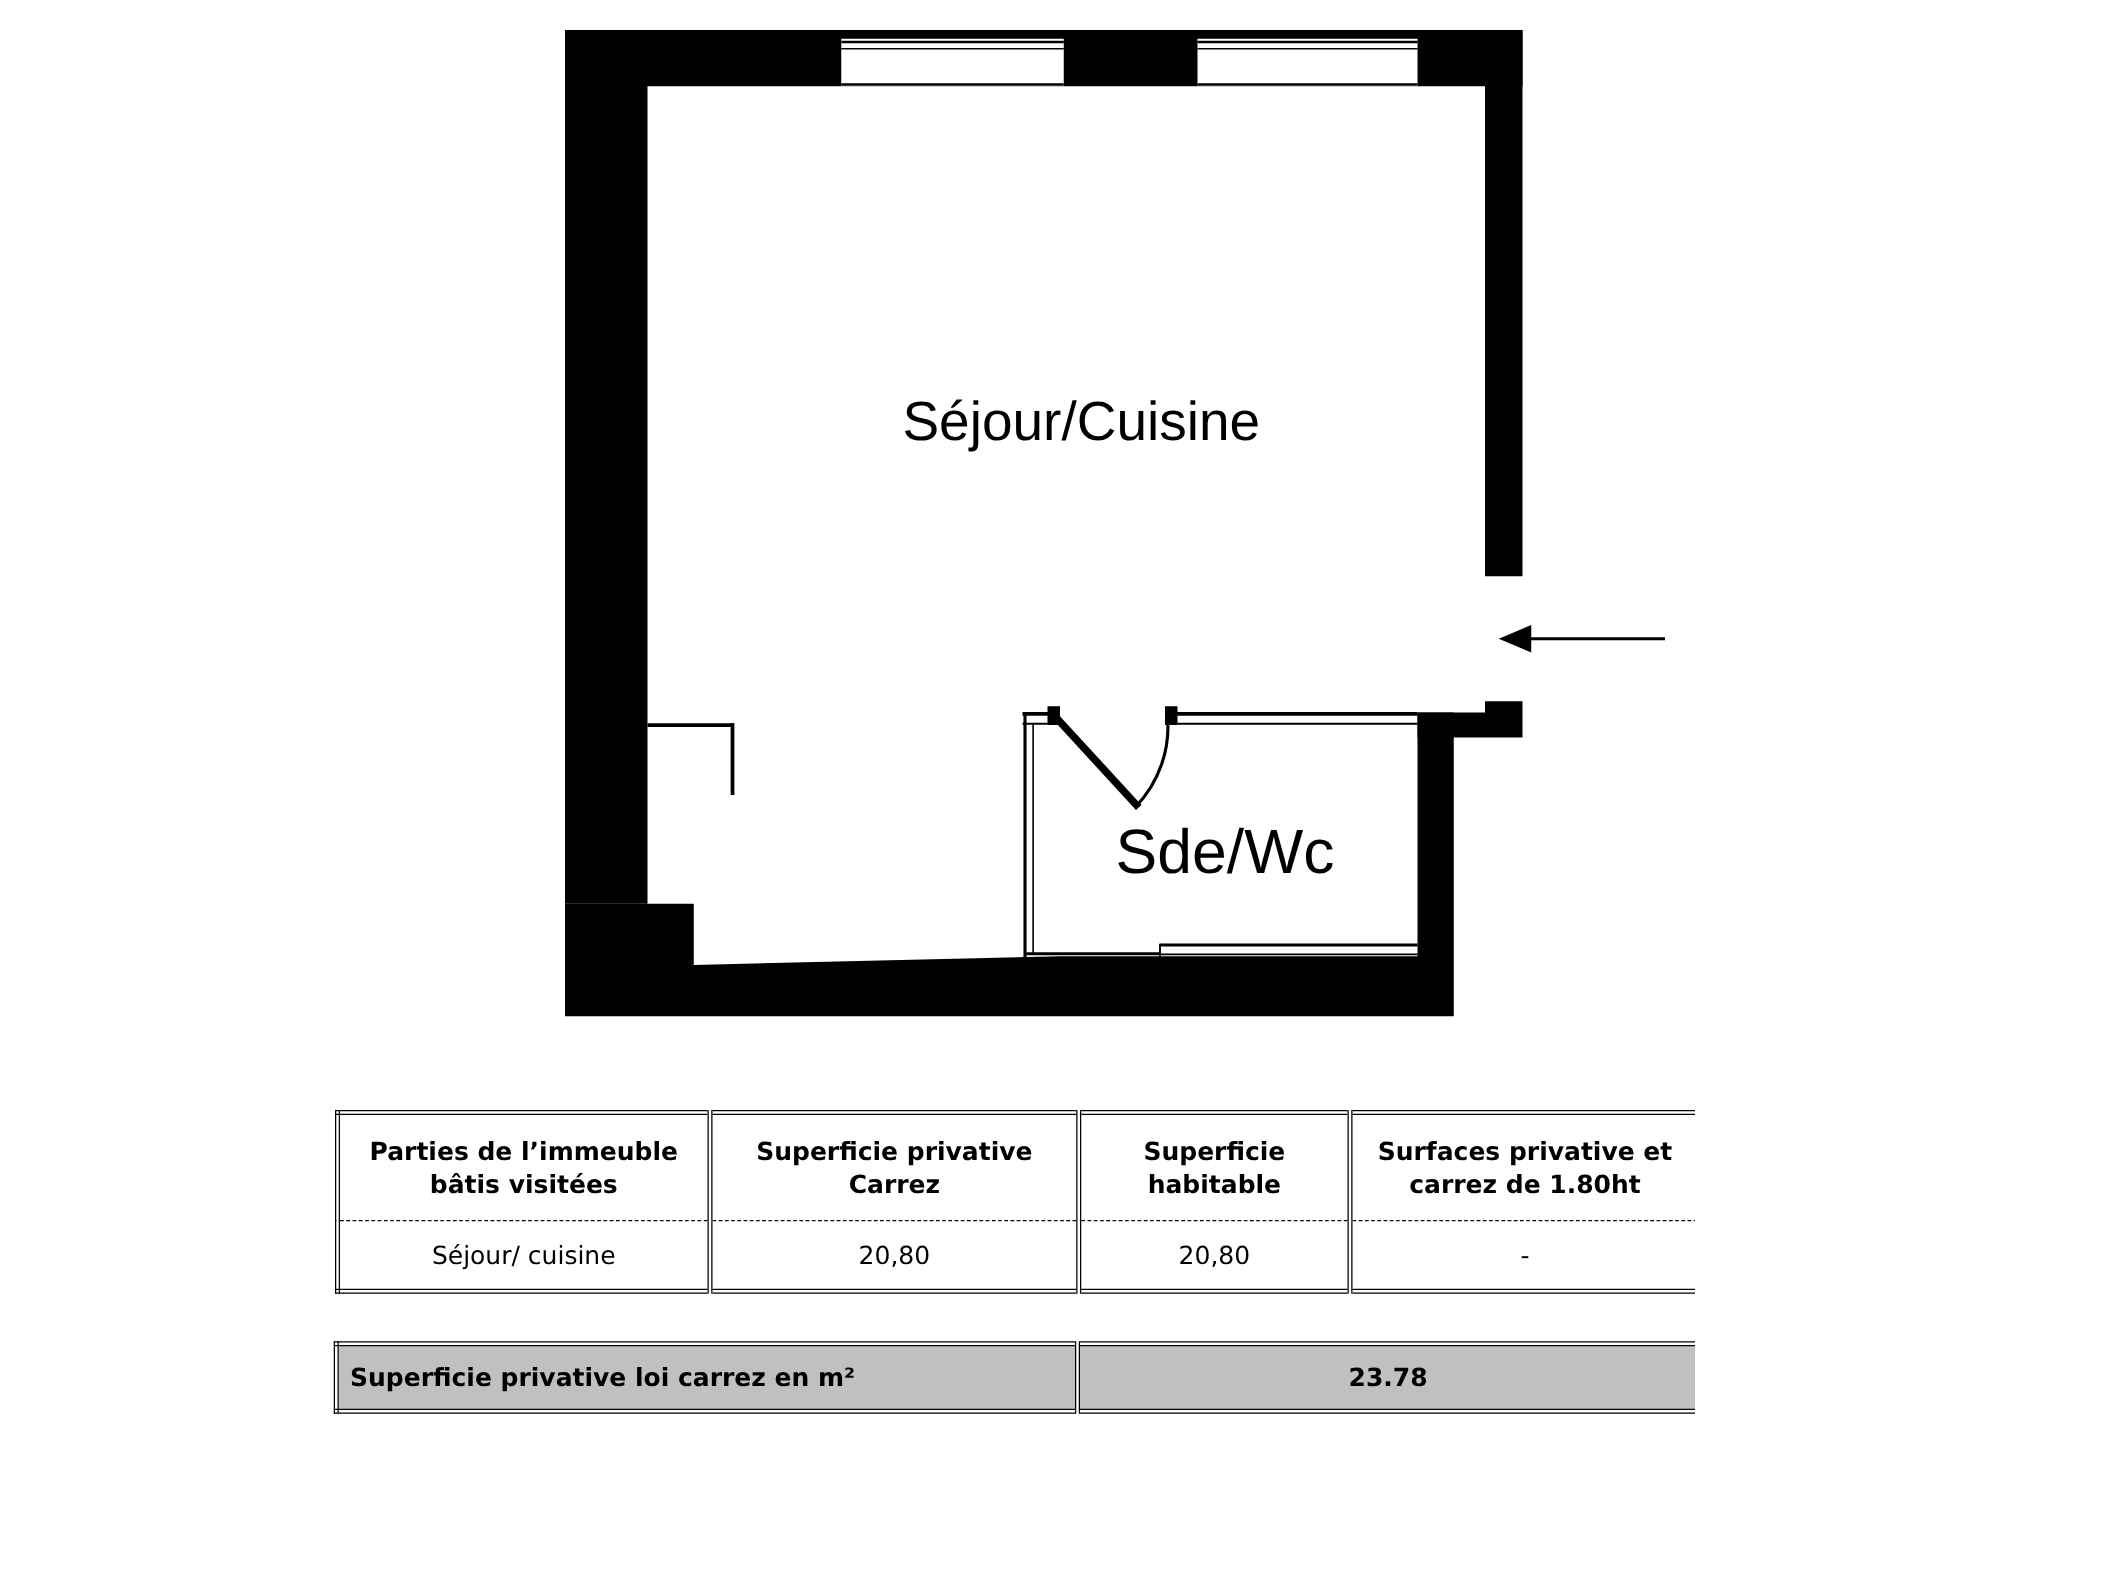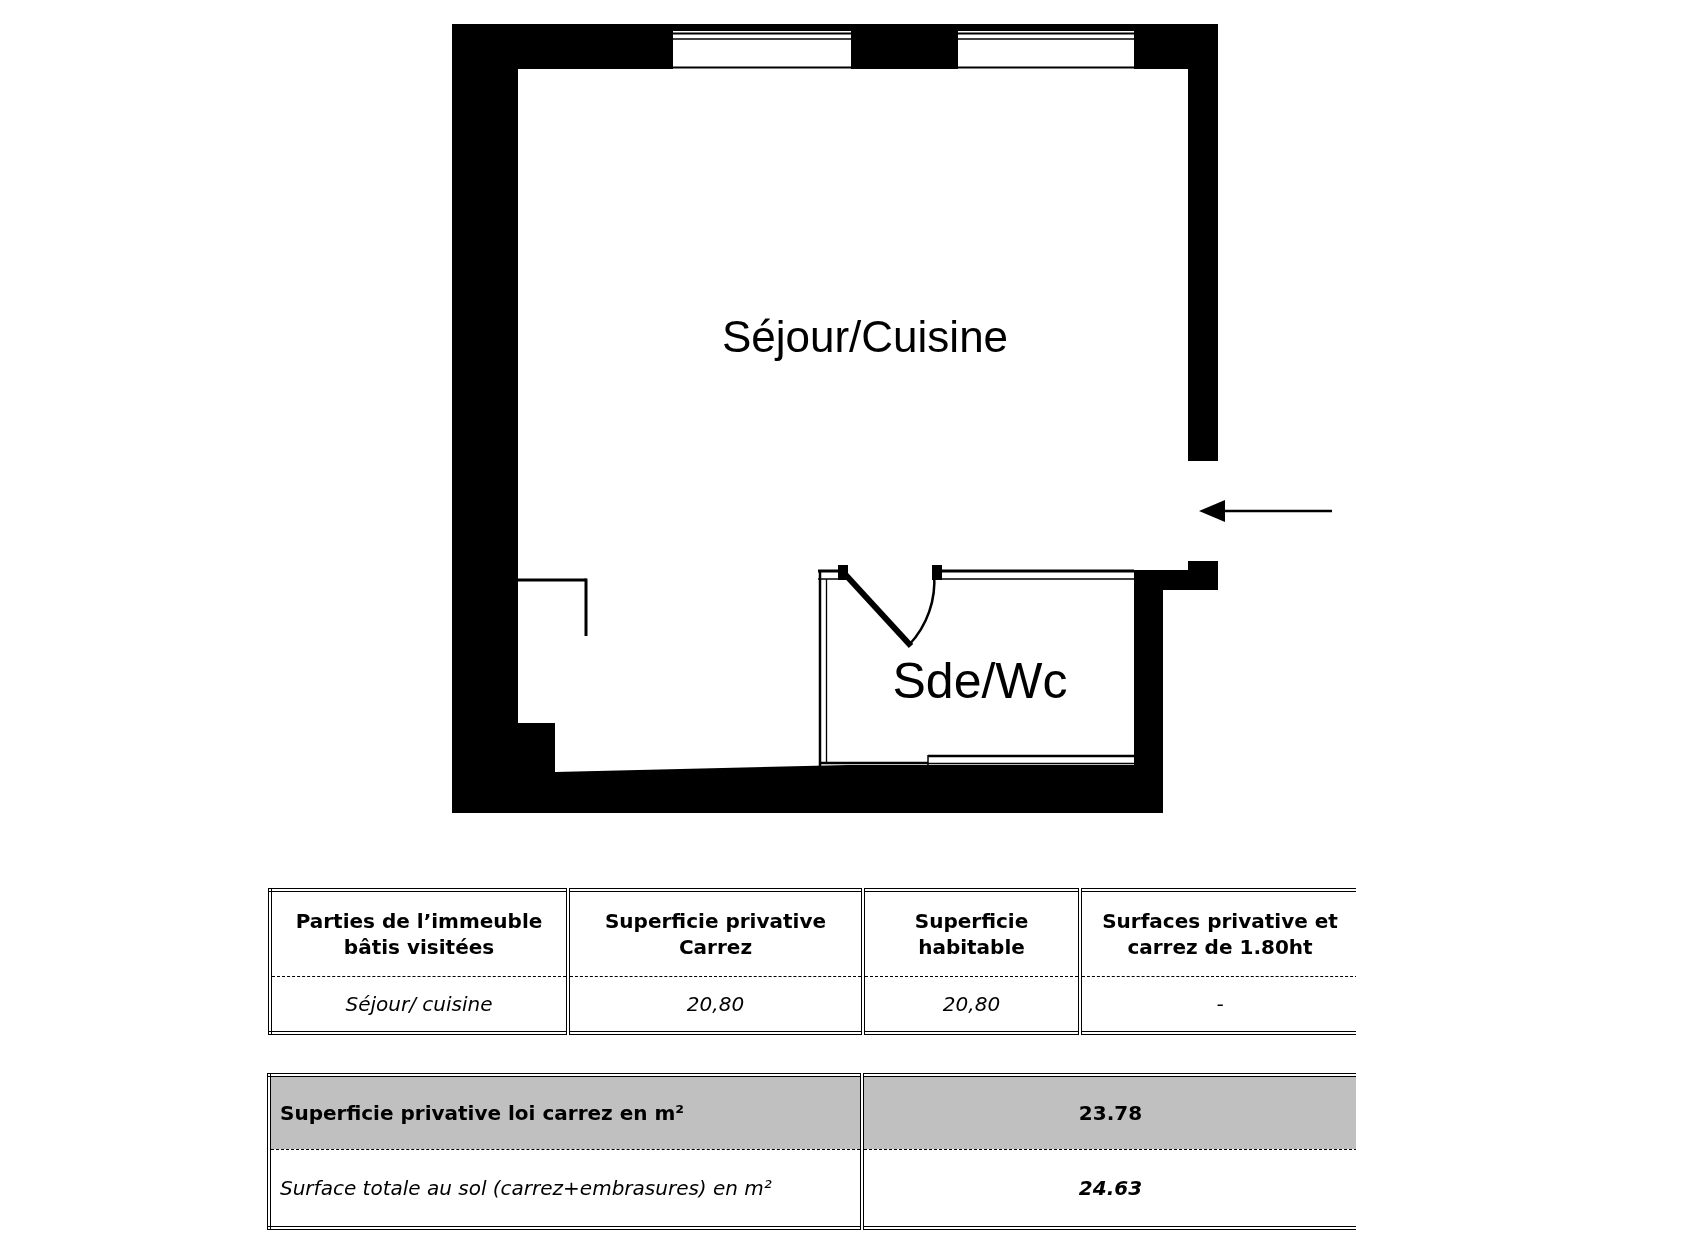--- a/index.html
+++ b/index.html
@@ -21,30 +21,30 @@
     font-size:20px;
   }
   #surface-table th, #surface-table td{
     padding:12px;text-align:center;vertical-align:middle;overflow:hidden;
   }
   #surface-table th{
     height:60px;font-weight:bold;font-size:20px;line-height:26px;
   }
   #surface-table td{height:30px;font-weight:normal;}
   .colsep{border-left:4px double #000;}
-  .rowsep{border-top:1px dashed #000;font-style:italic;}
+  .rowsep{border-top:1px dashed #000;}
 
   
   #summary-table{
     position:absolute;left:267px;top:1073px;width:1090px;
     border:4px double #000;
     font-size:20px;
   }
   #summary-table td{
-    padding:11px;vertical-align:middle;overflow:hidden;
+    padding:0;vertical-align:middle;overflow:hidden;
   }
   #summary-table td.lbl{text-align:left;padding-left:9px;}
   #summary-table td.val{text-align:center;}
   #summary-table tr.gray{background:#c0c0c0;}
   #summary-table tr.gray td{font-weight:bold;}
   .bold{font-weight:bold;}
   .h50 td{height:50px;}
   .h54 td{height:54px;}
 
   
@@ -166,20 +166,16 @@
   <table id="summary-table">
     <colgroup>
       <col style="width:593px">
         <col style="width:497px">
     </colgroup>
     <tbody>
       <tr class="gray h50">
         <td class="lbl">Superficie privative loi carrez en m²</td>
         <td class="val colsep">23.78</td>
       </tr>
-      <tr class="h54">
-        <td class="lbl rowsep">Surface totale au sol (carrez+embrasures) en m²</td>
-        <td class="val rowsep colsep bold">24.63</td>
-      </tr>
     </tbody>
   </table>
 
 </div>
 
 </body></html>

